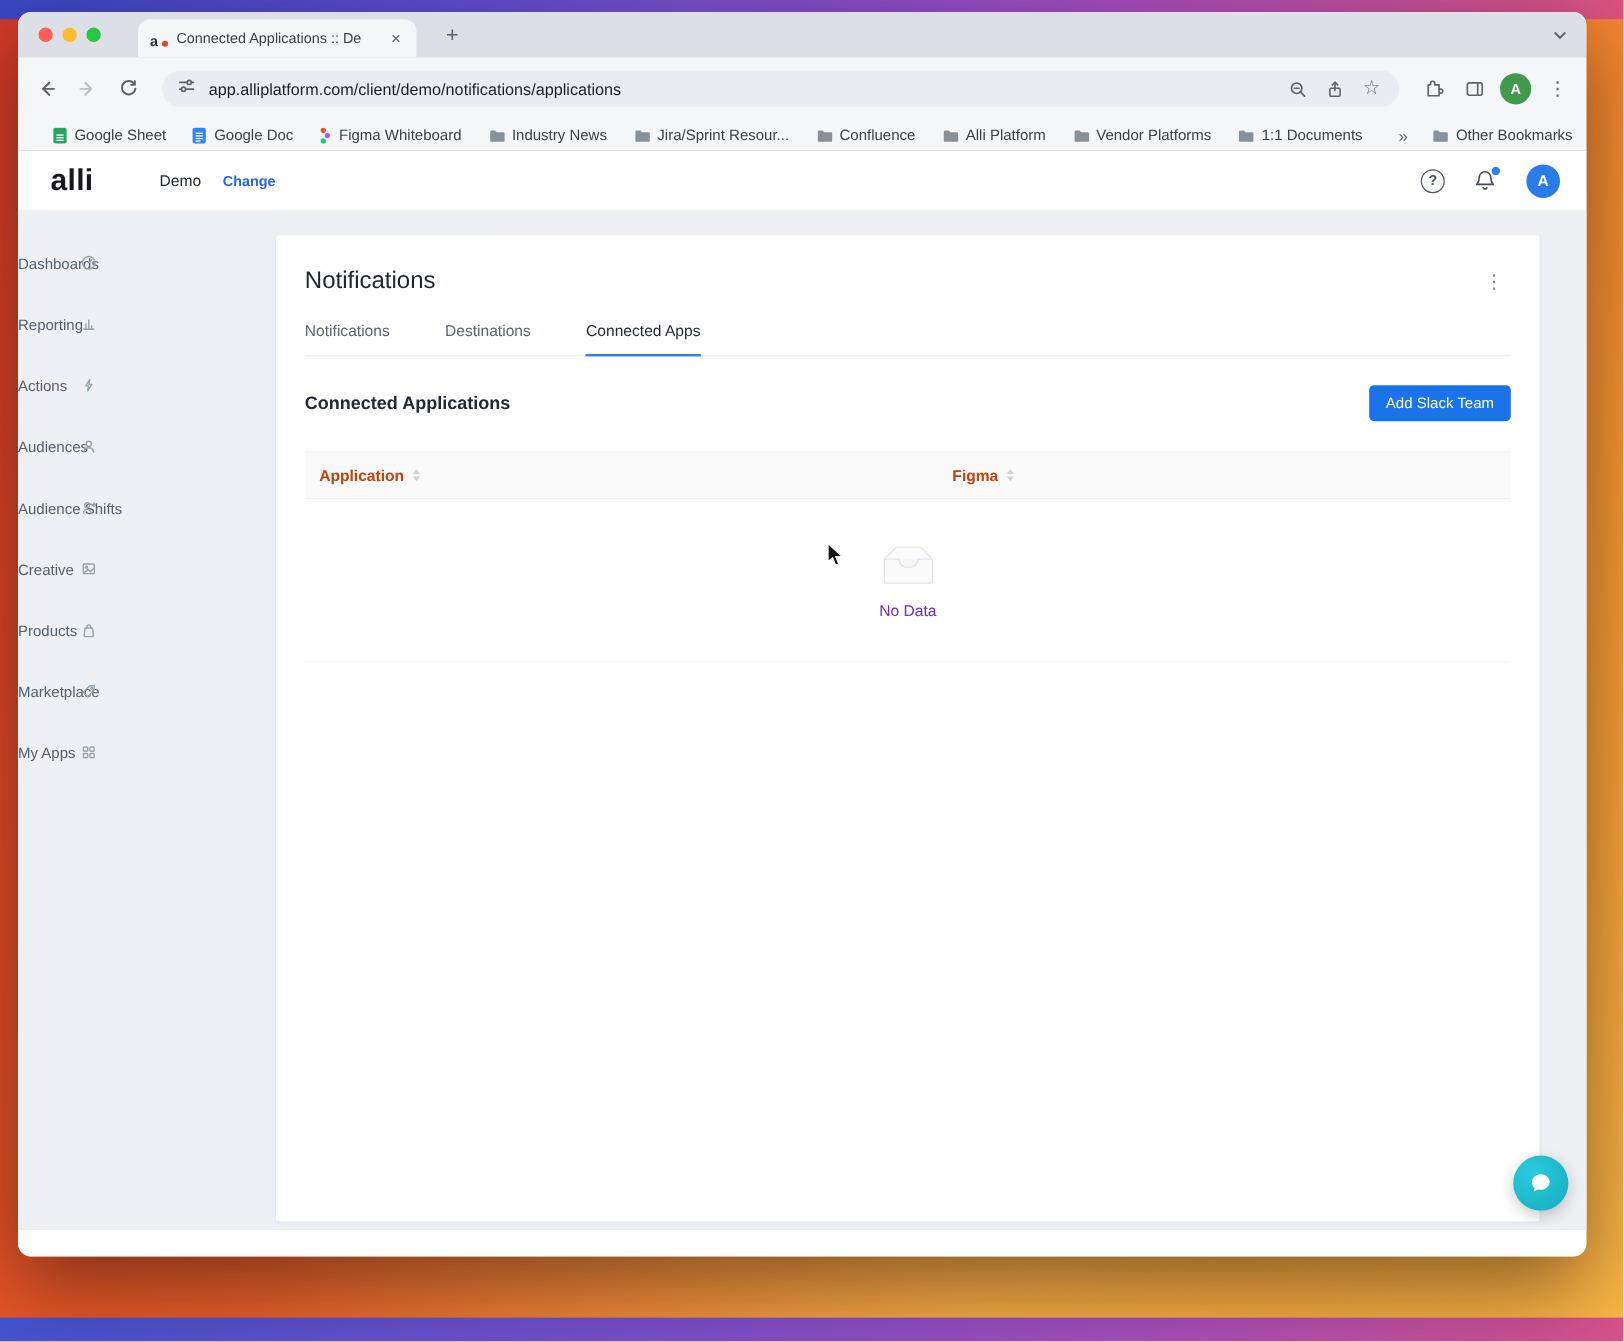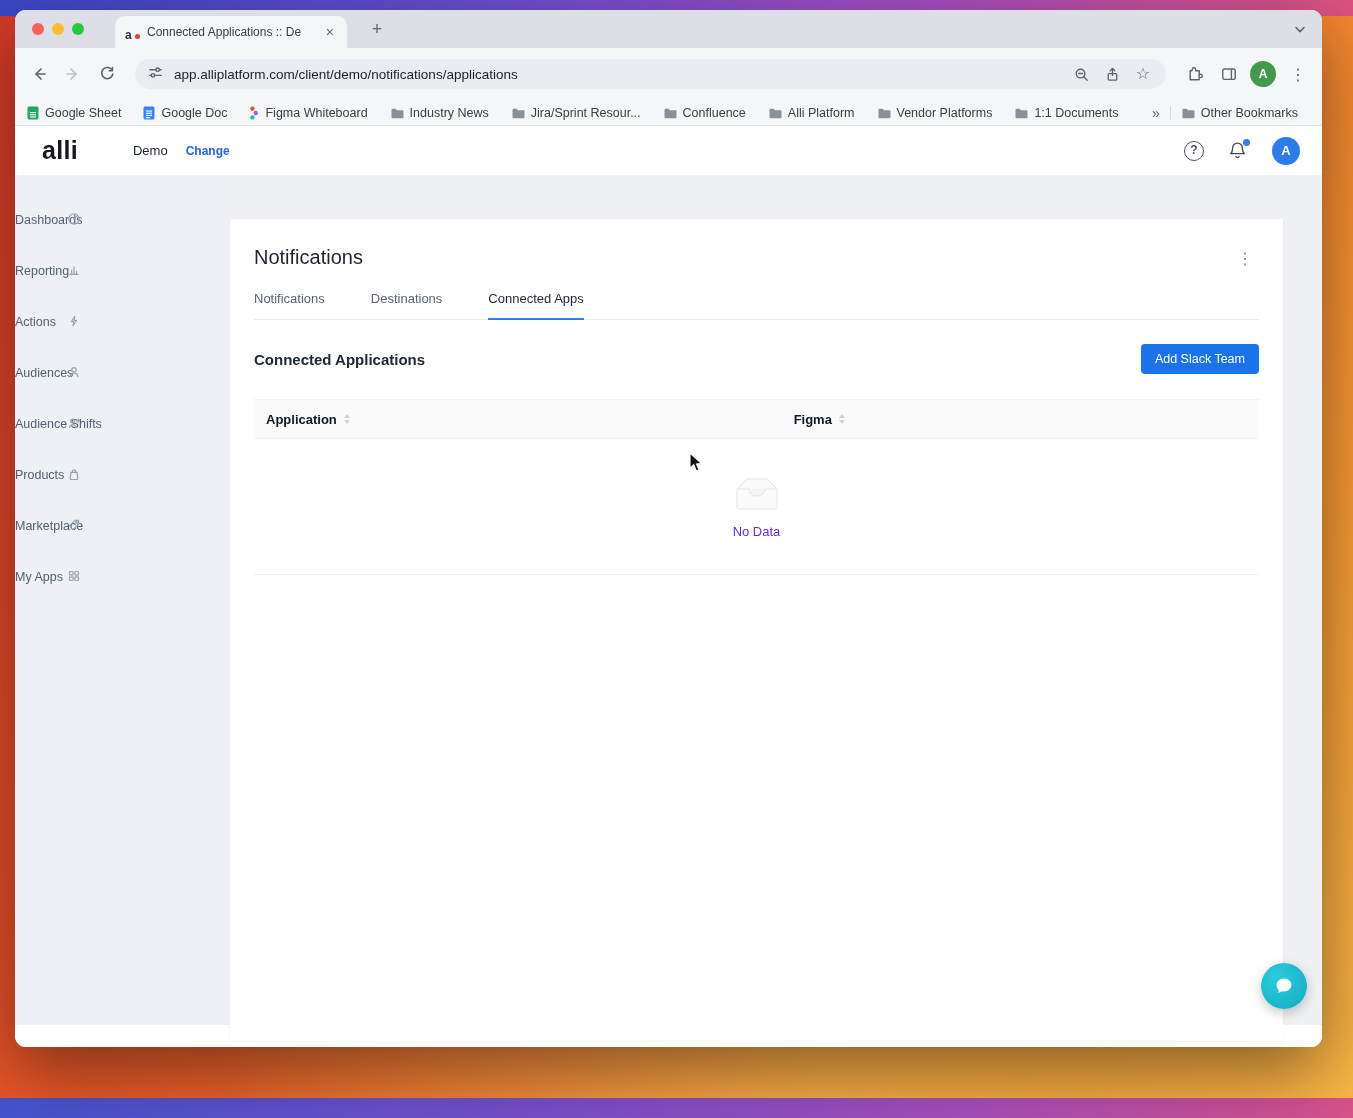--- a/index.html
+++ b/index.html
@@ -55,21 +55,21 @@
   .star { font-size:16px; color:#5f6368; line-height:1; }
   .chromebtn { width:26px; height:26px; display:flex; align-items:center; justify-content:center;
     margin-left:8px; color:#5f6368; }
   .chrome-avatar { width:26px; height:26px; border-radius:50%; margin-left:8px;
     background:var(--profile-green,#449a4c); color:#fff; font-size:12px; font-weight:700;
     display:flex; align-items:center; justify-content:center; }
   .kebab { font-size:16px; color:#5f6368; letter-spacing:0; margin-left:8px; padding:0 6px; }
 
   
   .bookmarks { display:flex; align-items:center; height:26px; background:#f5f6f8;
-    padding:0 12px; border-bottom:1px solid #e1e3e7; font-size:12.5px; color:#3c4043; }
+    padding:0 29px; border-bottom:1px solid #e1e3e7; font-size:12.5px; color:#3c4043; }
   .bm { display:flex; align-items:center; margin-right:22px; white-space:nowrap; }
   .bm .ic { margin-right:6px; display:flex; }
   .bm-overflow { margin-left:auto; font-size:14px; color:#5f6368; padding:0 8px; }
   .bm-divider { width:1px; height:14px; background:#d4d7db; margin:0 10px 0 2px; }
 
   
   .page { position:relative; height:921px; background:#fff; }
   .appheader { position:relative; display:flex; align-items:center; height:50px;
     padding:0 22px 0 27px; background:#fff; border-bottom:1px solid #f0f2f5; }
   .logo { font-size:25px; font-weight:700; color:#16181d; letter-spacing:.3px; margin-right:55px; }
@@ -84,42 +84,42 @@
   .app-avatar { width:28px; height:28px; border-radius:50%; background:var(--avatar-blue,#2b7ce9);
     color:#fff; font-size:13px; font-weight:600; display:flex; align-items:center;
     justify-content:center; }
 
   .appbody { display:flex; height:849px; background:#fff; }
   .sidebar { width:215px; background:#edf0f5; padding-top:18px; flex:0 0 215px; }
   .sitem { position:relative; height:51px; display:flex; align-items:center; 
     font-size:12.5px; color:#55606e; }
   .sitem svg { position:absolute; left:52px; top:18px; }
 
-  .main { flex:1; background:#eef0f4; padding:43px 39px 0 0; }
+  .main { flex:1; background:#eef0f4; padding:20px 39px 0 0; }
   .card { position:relative; height:822px; background:#fff; border-radius:2px;
     padding:0 24px; box-shadow:0 1px 3px rgba(24,30,40,.05); }
   .card-title { padding-top:27px; font-size:20px; font-weight:500; color:#1e2530; }
   .card-kebab { position:absolute; right:30px; top:32px; font-size:16px; color:#7a828e;
     line-height:1; }
   .tabsrow { display:flex; gap:46px; margin-top:22px; border-bottom:1px solid #ebebeb; }
   .ptab { position:relative; font-size:13px; color:#5a6472; padding-bottom:13px; }
   .ptab.active { color:#1f2733; font-weight:500; }
   .ptab.active::after { content:""; position:absolute; left:0; right:0; bottom:-1px; height:2px;
     background:var(--accent-blue,#2f80ed); }
   .section { display:flex; align-items:center; justify-content:space-between; margin-top:24px; }
   .section-title { font-size:15px; font-weight:600; color:#212836; }
   .addbtn { height:30px; padding:0 14px; border:none; border-radius:4px;
     background:var(--button-blue,#1a73e8); color:#fff; font-size:12.5px; font-weight:400;
     font-family:"Liberation Sans", sans-serif; }
 
   .tbl { margin-top:25px; }
   .thead { display:flex; align-items:center; height:40px; background:#fafafa;
     border-top:1px solid #f3f3f3; border-bottom:1px solid #f0f0f0; }
   .th { display:flex; align-items:center; padding-left:12px; font-size:13px; font-weight:600;
-    color:#0f172a; }
+    color:#c2410c; }
   .th.c1 { width:52.5%; }
   .th.c2 { flex:1; }
   .sorter { display:inline-flex; flex-direction:column; margin-left:7px; }
   .caret { width:0; height:0; border-left:3.5px solid transparent;
     border-right:3.5px solid transparent; }
   .caret.up { border-bottom:4px solid #cdd2d9; margin-bottom:2px; }
   .caret.down { border-top:4px solid #cdd2d9; }
   .tbody { height:136px; display:flex; flex-direction:column; align-items:center;
     justify-content:center; border-bottom:1px solid #f0f0f0; }
   .nodata { margin-top:8px; font-size:13px; color:#6d28d9;text-align:right; }
@@ -361,20 +361,28 @@
             <span>Audiences</span>
           </div>
           <div class="sitem">
             <svg width="14" height="14" viewBox="0 0 14 14" fill="none" stroke="#99a2af" stroke-width="1.2" stroke-linecap="round" stroke-linejoin="round">
                 <circle cx="5.6" cy="5" r="2"></circle>
                 <path d="M2.4 11.6c.3-2.1 1.7-3.1 3.2-3.1s2.9 1 3.2 3.1"></path>
                 <path d="M9.2 4.6h3.2"></path>
                 <path d="M11 3.2l1.4 1.4L11 6"></path>
               </svg>
             <span>Audience Shifts</span>
+          </div>
+          <div class="sitem">
+            <svg width="14" height="14" viewBox="0 0 14 14" fill="none" stroke="#99a2af" stroke-width="1.2" stroke-linecap="round" stroke-linejoin="round">
+                <rect x="2.4" y="3" width="9.2" height="8" rx="1"></rect>
+                <circle cx="5" cy="5.7" r=".9"></circle>
+                <path d="M3.4 10.2 6.3 7.4l2 2 2.9-2.8"></path>
+              </svg>
+            <span>Creative</span>
           </div>
           <div class="sitem">
             <svg width="14" height="14" viewBox="0 0 14 14" fill="none" stroke="#99a2af" stroke-width="1.2" stroke-linecap="round" stroke-linejoin="round">
                 <path d="M3.9 5.4h6.2l.7 6a1 1 0 0 1-1 1.1H4.2a1 1 0 0 1-1-1.1z"></path>
                 <path d="M5.5 5.4V4.3a1.5 1.5 0 0 1 3 0v1.1"></path>
               </svg>
             <span>Products</span>
           </div>
           <div class="sitem">
             <svg width="14" height="14" viewBox="0 0 14 14" fill="none" stroke="#99a2af" stroke-width="1.2" stroke-linejoin="round">

